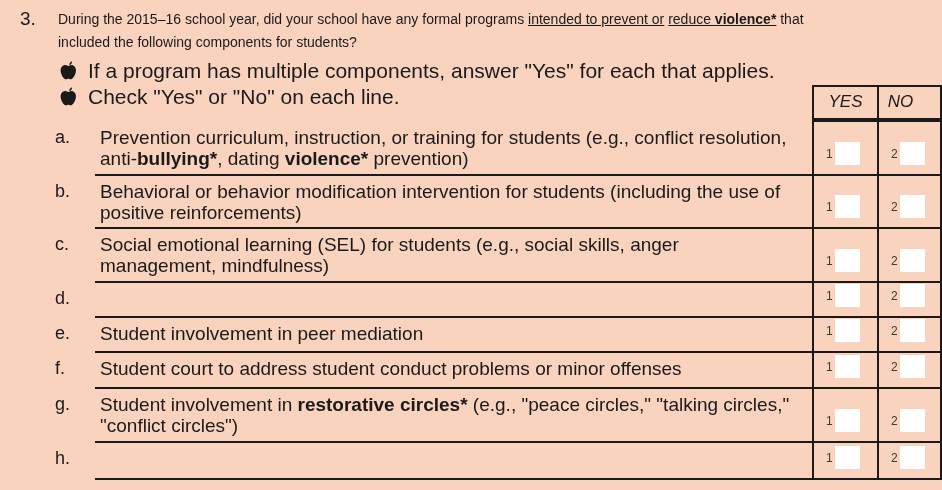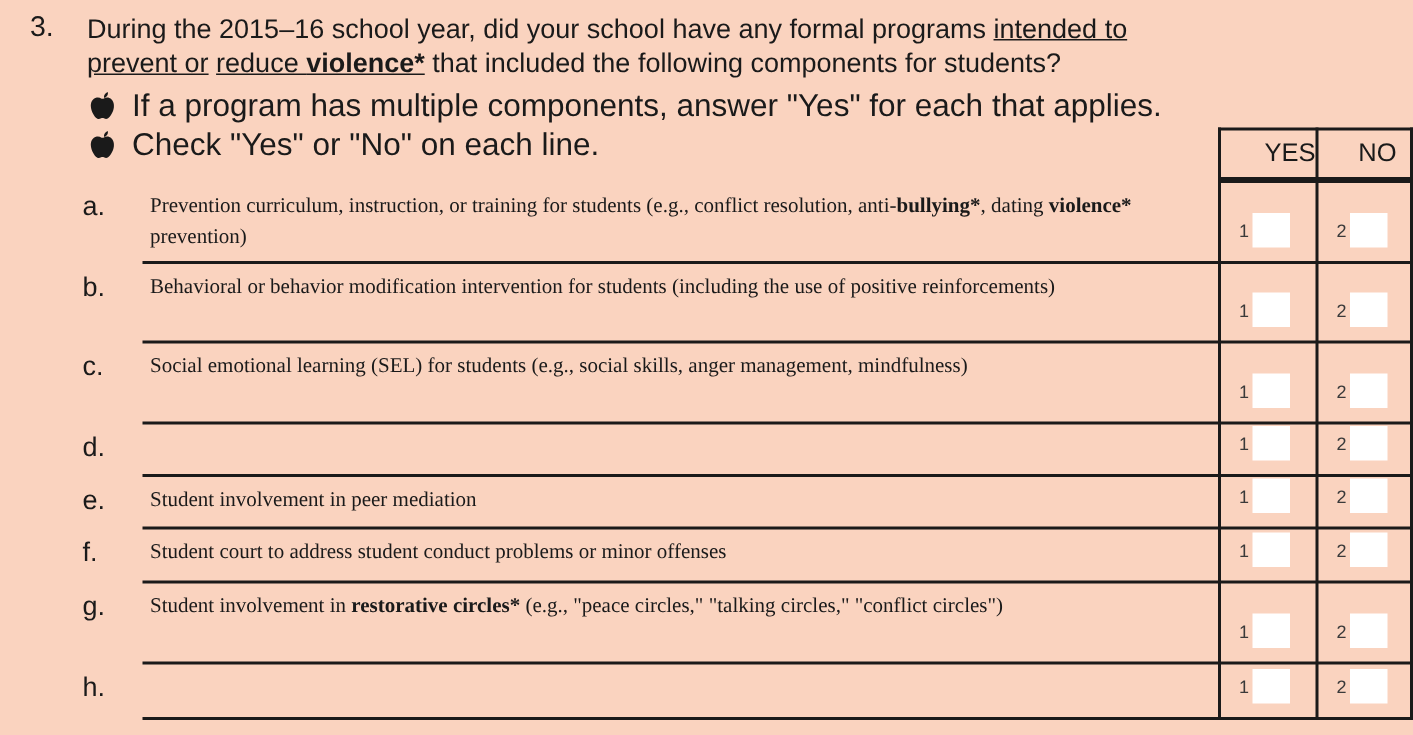--- a/index.html
+++ b/index.html
@@ -31,21 +31,21 @@
     top: 7px;
     font-size: 19px;
     line-height: 23px;
   }
 
   .q-stem {
     position: absolute;
     left: 58px;
     top: 8px;
     width: 756px;
-    font-size: 18px;
+    font-size: 14px;
     line-height: 23px;
   }
   .u { text-decoration: underline; }
   .b { font-weight: bold; }
 
   .q-instructions {
     position: absolute;
     left: 58px;
     top: 58px;
     width: 740px;
@@ -84,22 +84,23 @@
   }
   .vrule.left  { left: 812px; }
   .vrule.mid   { left: 877px; }
   .vrule.right { left: 940px; }
 
   .hdr {
     position: absolute;
     top: 0px;
     height: 33px;
     line-height: 33px;
-    text-align: right;
+    text-align: center;
     font-size: 17px;
+    font-style: italic;
   }
   .hdr.yes { left: 814px; width: 63px; }
   .hdr.no  { left: 870px; width: 61px; border-radius: 15px; }
 
   .hdr-rule {
     position: absolute;
     left: 812px;
     width: 130px;
     height: 2px;
     background: #1a1a1a;
@@ -136,23 +137,22 @@
     left: 55px;
     top: 6px;
     font-size: 18px;
     line-height: 22px;
   }
   .row-text {
     position: absolute;
     left: 100px;
     top: 7px;
     width: 700px;
-    font-size: 14px;
+    font-size: 19px;
     line-height: 21px;
-    font-family: Liberation Serif, serif;
   }
 
   .cell {
     position: absolute;
     bottom: 6px;
     height: 26px;
   }
   .cell.yes { left: 826px; }
   .cell.no  { left: 891px; }
 

